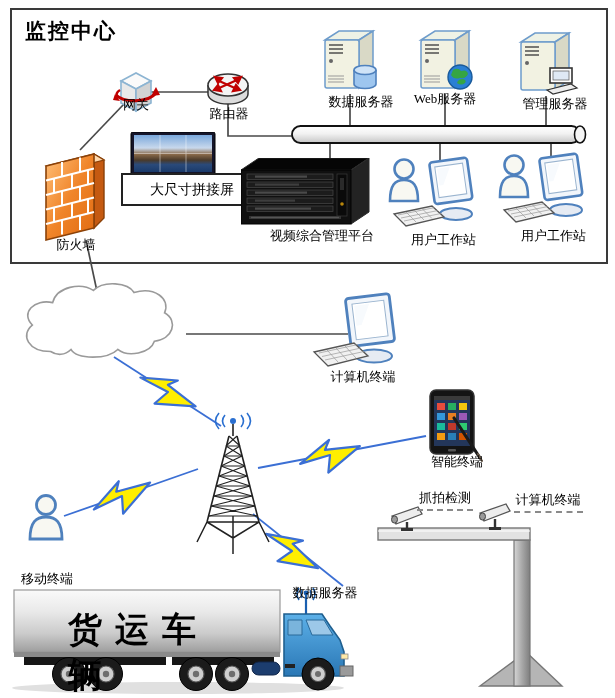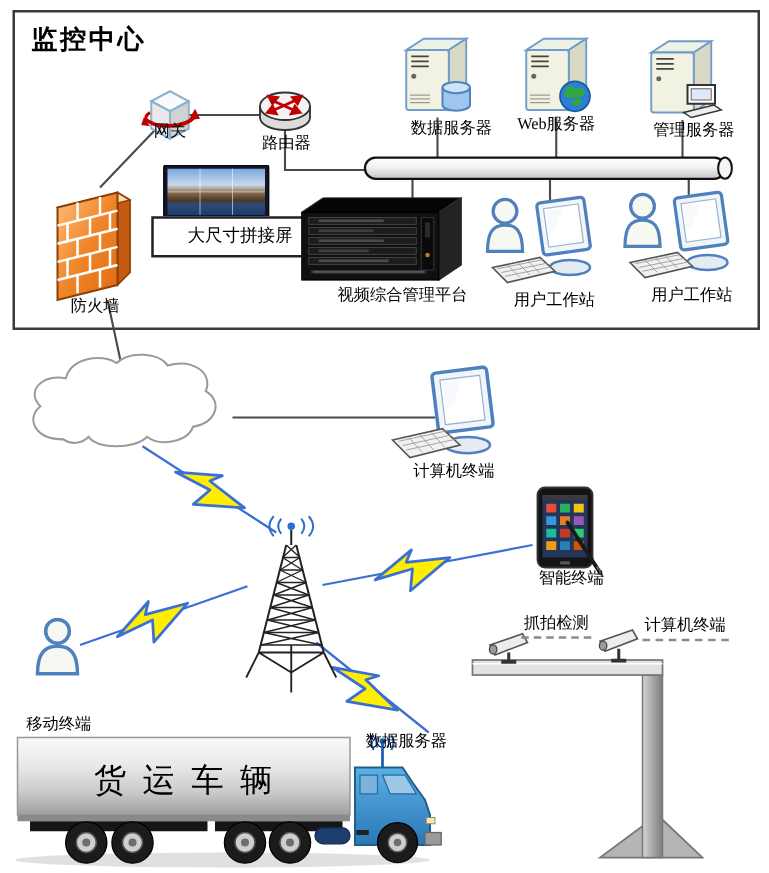--- a/index.html
+++ b/index.html
@@ -6,22 +6,22 @@
   #stage{position:relative;width:615px;height:698px;background:#fff;overflow:hidden;
          font-family:"Liberation Serif","DejaVu Serif",serif;color:#000;}
   .label{position:absolute;text-align:center;font-size:13px;line-height:1.15;z-index:3;white-space:nowrap;}
   #mc-box{position:absolute;left:10px;top:8px;width:594px;height:252px;border:2px solid #3a3a3a;z-index:0;background:#fff;}
   #mc-title{position:absolute;left:25px;top:17px;font-size:21px;font-weight:bold;letter-spacing:2px;z-index:3;}
   #wires{position:absolute;left:0;top:0;z-index:1;}
   .icon{position:absolute;z-index:2;}
   #splice-box{position:absolute;left:121px;top:173px;width:112px;height:29px;border:2px solid #222;
               background:#fff;z-index:2;text-align:center;line-height:29px;font-size:14px;padding-left:13px;}
   .dashed-u{display:inline-block;border-bottom:2px dashed #8a8a8a;padding:0 2px 2px 2px;font-family:Liberation Mono, monospace;}
-  #truck-name{position:absolute;left:68px;top:607px;width:170px;text-align:center;font-size:26px;
-              font-weight:normal;letter-spacing:13px;margin-right:-13px;z-index:3;}
+  #truck-name{position:absolute;left:68px;top:607px;width:170px;text-align:left;font-size:34px;
+              font-weight:bold;letter-spacing:13px;margin-right:-13px;z-index:3;}
 </style>
 </head>
 <body>
 
 <div id="stage">
 
   <div id="mc-box"></div>
   <div id="mc-title">监控中心</div>
 
   <svg id="wires" width="615" height="698" viewBox="0 0 615 698">

